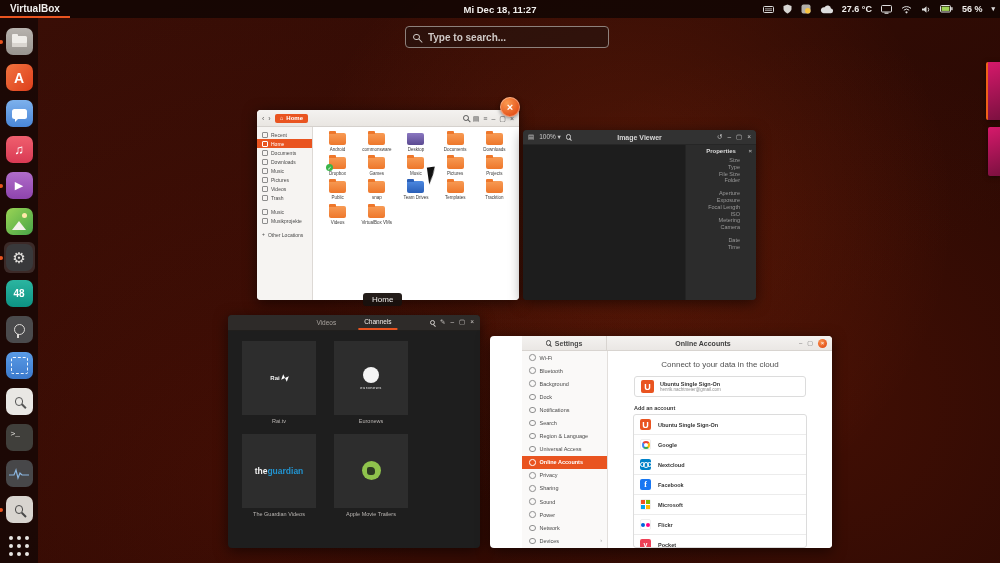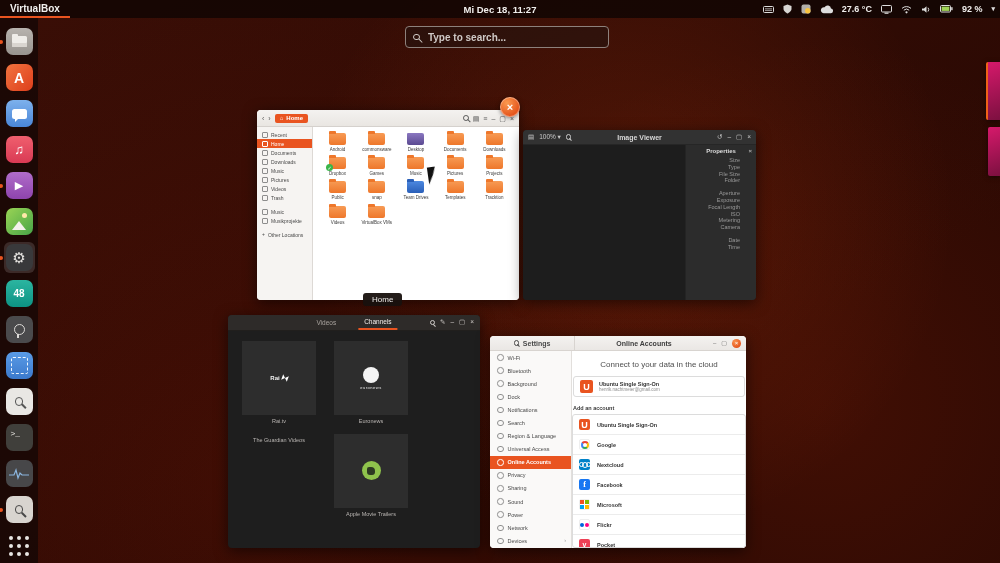--- a/index.html
+++ b/index.html
@@ -144,21 +144,21 @@
   .rai-bfly{width:0;height:0;border-left:3px solid #fff;border-right:3px solid #fff;
             border-top:3px solid transparent;border-bottom:3px solid transparent;transform:rotate(20deg);}
   .euro-circ{width:16px;height:16px;border-radius:50%;background:#f4f4f4;}
   .euro-txt{color:#e8e8e8;font-size:4px;letter-spacing:0.5px;}
   .guard-logo{font-size:8.5px;font-weight:bold;}
   .guard-logo .w{color:#f2f2f2;}
   .guard-logo .b{color:#2293cf;}
   .apple-circ{width:19px;height:19px;border-radius:50%;background:#8fc34c;display:flex;align-items:center;justify-content:center;}
   .apple-inner{width:8px;height:8px;background:#2d3a22;border-radius:2px 4px 3px 3px;}
   
-  #set-win{left:490px;top:336px;width:256px;height:212px;background:#fff;}
+  #set-win{left:490px;top:336px;width:310px;height:212px;background:#fff;padding-left:32px;}
   #set-head{height:14px;background:linear-gradient(#f4f2f0,#eae7e4);border-bottom:1px solid #d8d4d0;
             display:flex;align-items:center;font-size:7px;color:#3d3d3d;}
   #set-head .left{width:85px;display:flex;align-items:center;justify-content:center;gap:4px;font-weight:bold;
                   border-right:1px solid #d8d4d0;height:100%;box-sizing:border-box;color:#4a4a4a;}
   #set-head .mid{flex:1;text-align:center;font-weight:bold;}
   #set-head .right{display:flex;align-items:center;gap:5px;padding-right:5px;color:#6a6a6a;font-size:6px;}
   .close-orb{width:9px;height:9px;border-radius:50%;background:radial-gradient(circle at 35% 30%,#fa9350,#e4531b 75%);
              color:#fff;font-size:6px;display:flex;align-items:center;justify-content:center;cursor:pointer;}
   #set-body{display:flex;height:197px;}
   #set-side{width:85px;background:#faf9f8;border-right:1px solid #e2dfdc;font-size:5.5px;color:#4a4a4a;}
@@ -256,21 +256,21 @@
           <path d="M7 2.7 a3 3 0 0 1 0 3.8" fill="none" stroke="#ddd"></path>
         </svg>
       </span>
     <span>
         <svg width="13" height="8">
           <rect x="0.5" y="0.5" width="10" height="6.5" rx="1" fill="none" stroke="#ddd"></rect>
           <rect x="1.6" y="1.6" width="7.8" height="4.3" fill="#9fd356"></rect>
           <rect x="11.2" y="2.2" width="1.4" height="3" fill="#ddd"></rect>
         </svg>
       </span>
-    <span>92 %</span>
+    <span>56 %</span>
     <span class="chev">▾</span>
   </div>
 </div>
 
 <div id="dock" class="abs">
   <div class="dock-item run">
       <div class="tile t-files">
         <span class="fold"></span>
       </div>
     </div>
@@ -550,20 +550,23 @@
       <span class="cap">Rai.tv</span>
     </div>
     <div class="chan">
       <div class="thumb">
           <span class="euro-circ"></span>
           <span class="euro-txt">euronews</span>
         </div>
       <span class="cap">Euronews</span>
     </div>
     <div class="chan">
+      <div class="thumb">
+          <span class="guard-logo"><span class="w">the</span><span class="b">guardian</span></span>
+        </div>
       <span class="cap">The Guardian Videos</span>
     </div>
     <div class="chan">
       <div class="thumb">
           <span class="apple-circ">
             <span class="apple-inner"></span>
           </span>
         </div>
       <span class="cap">Apple Movie Trailers</span>
     </div>

